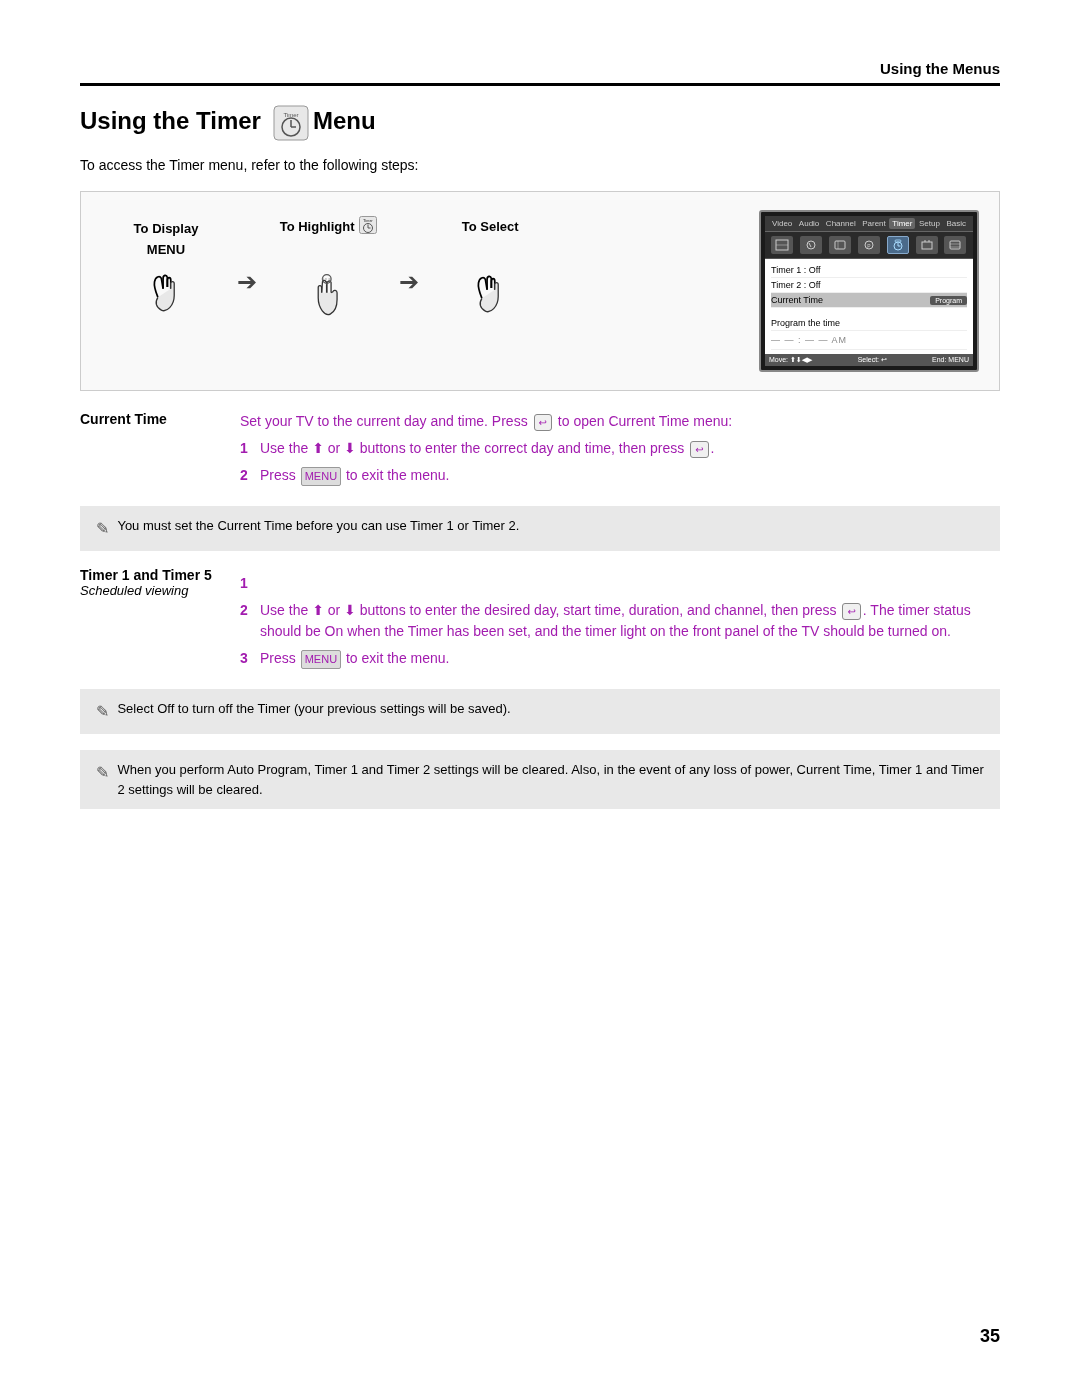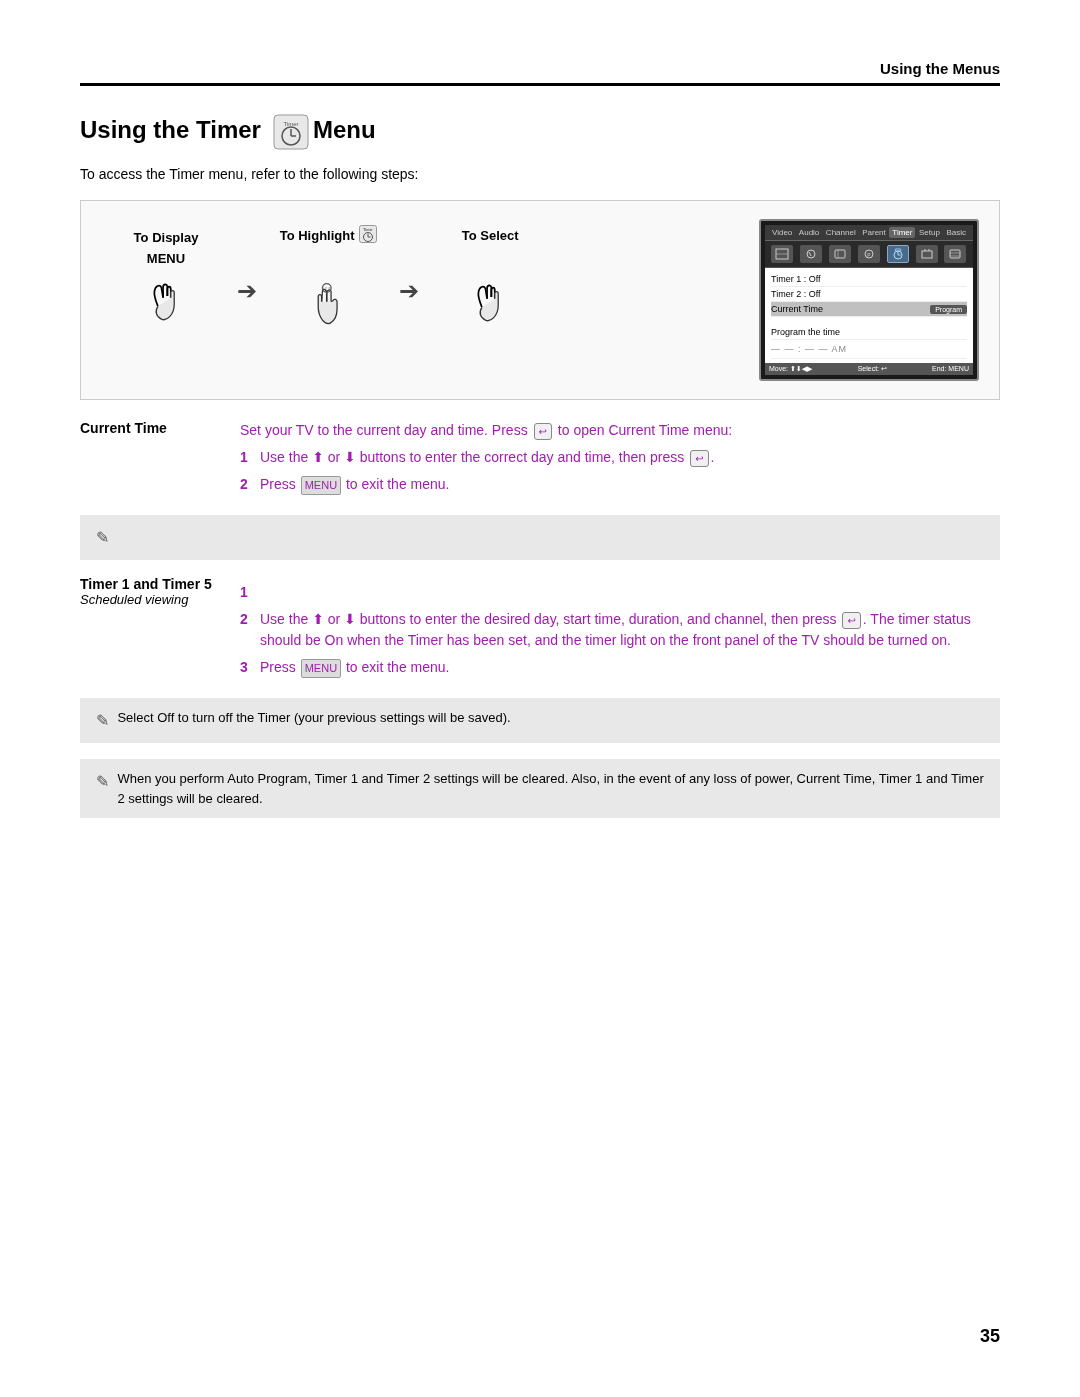--- a/index.html
+++ b/index.html
@@ -20,21 +20,21 @@
       position: relative;
     }
 
     
     .header-bar {
       display: flex;
       justify-content: flex-end;
       align-items: flex-start;
       border-bottom: 3px solid #000;
       padding-bottom: 6px;
-      margin-bottom: 26px;
+      margin-bottom: 17px;
     }
     .header-title {
       font-size: 15px;
       font-weight: bold;
       color: #000;
     }
 
     
     .page-title-row {
       display: flex;
@@ -518,20 +518,21 @@
             <span class="menu-icon-inline">MENU</span>
             to exit the menu.
           </span>
         </li>
       </ol>
     </div>
   </div>
 
   <div class="note-box">
     <span class="note-icon">✎</span>
+    <span>You must set the Current Time before you can use Timer 1 or Timer 2.</span>
   </div>
 
   <div class="section-row">
     <div class="section-term">
       <strong>Timer 1 and Timer 5</strong>
       <br>
       <span class="section-term-sub">Scheduled viewing</span>
     </div>
     <div class="section-body">
       <ol class="numbered-list">

